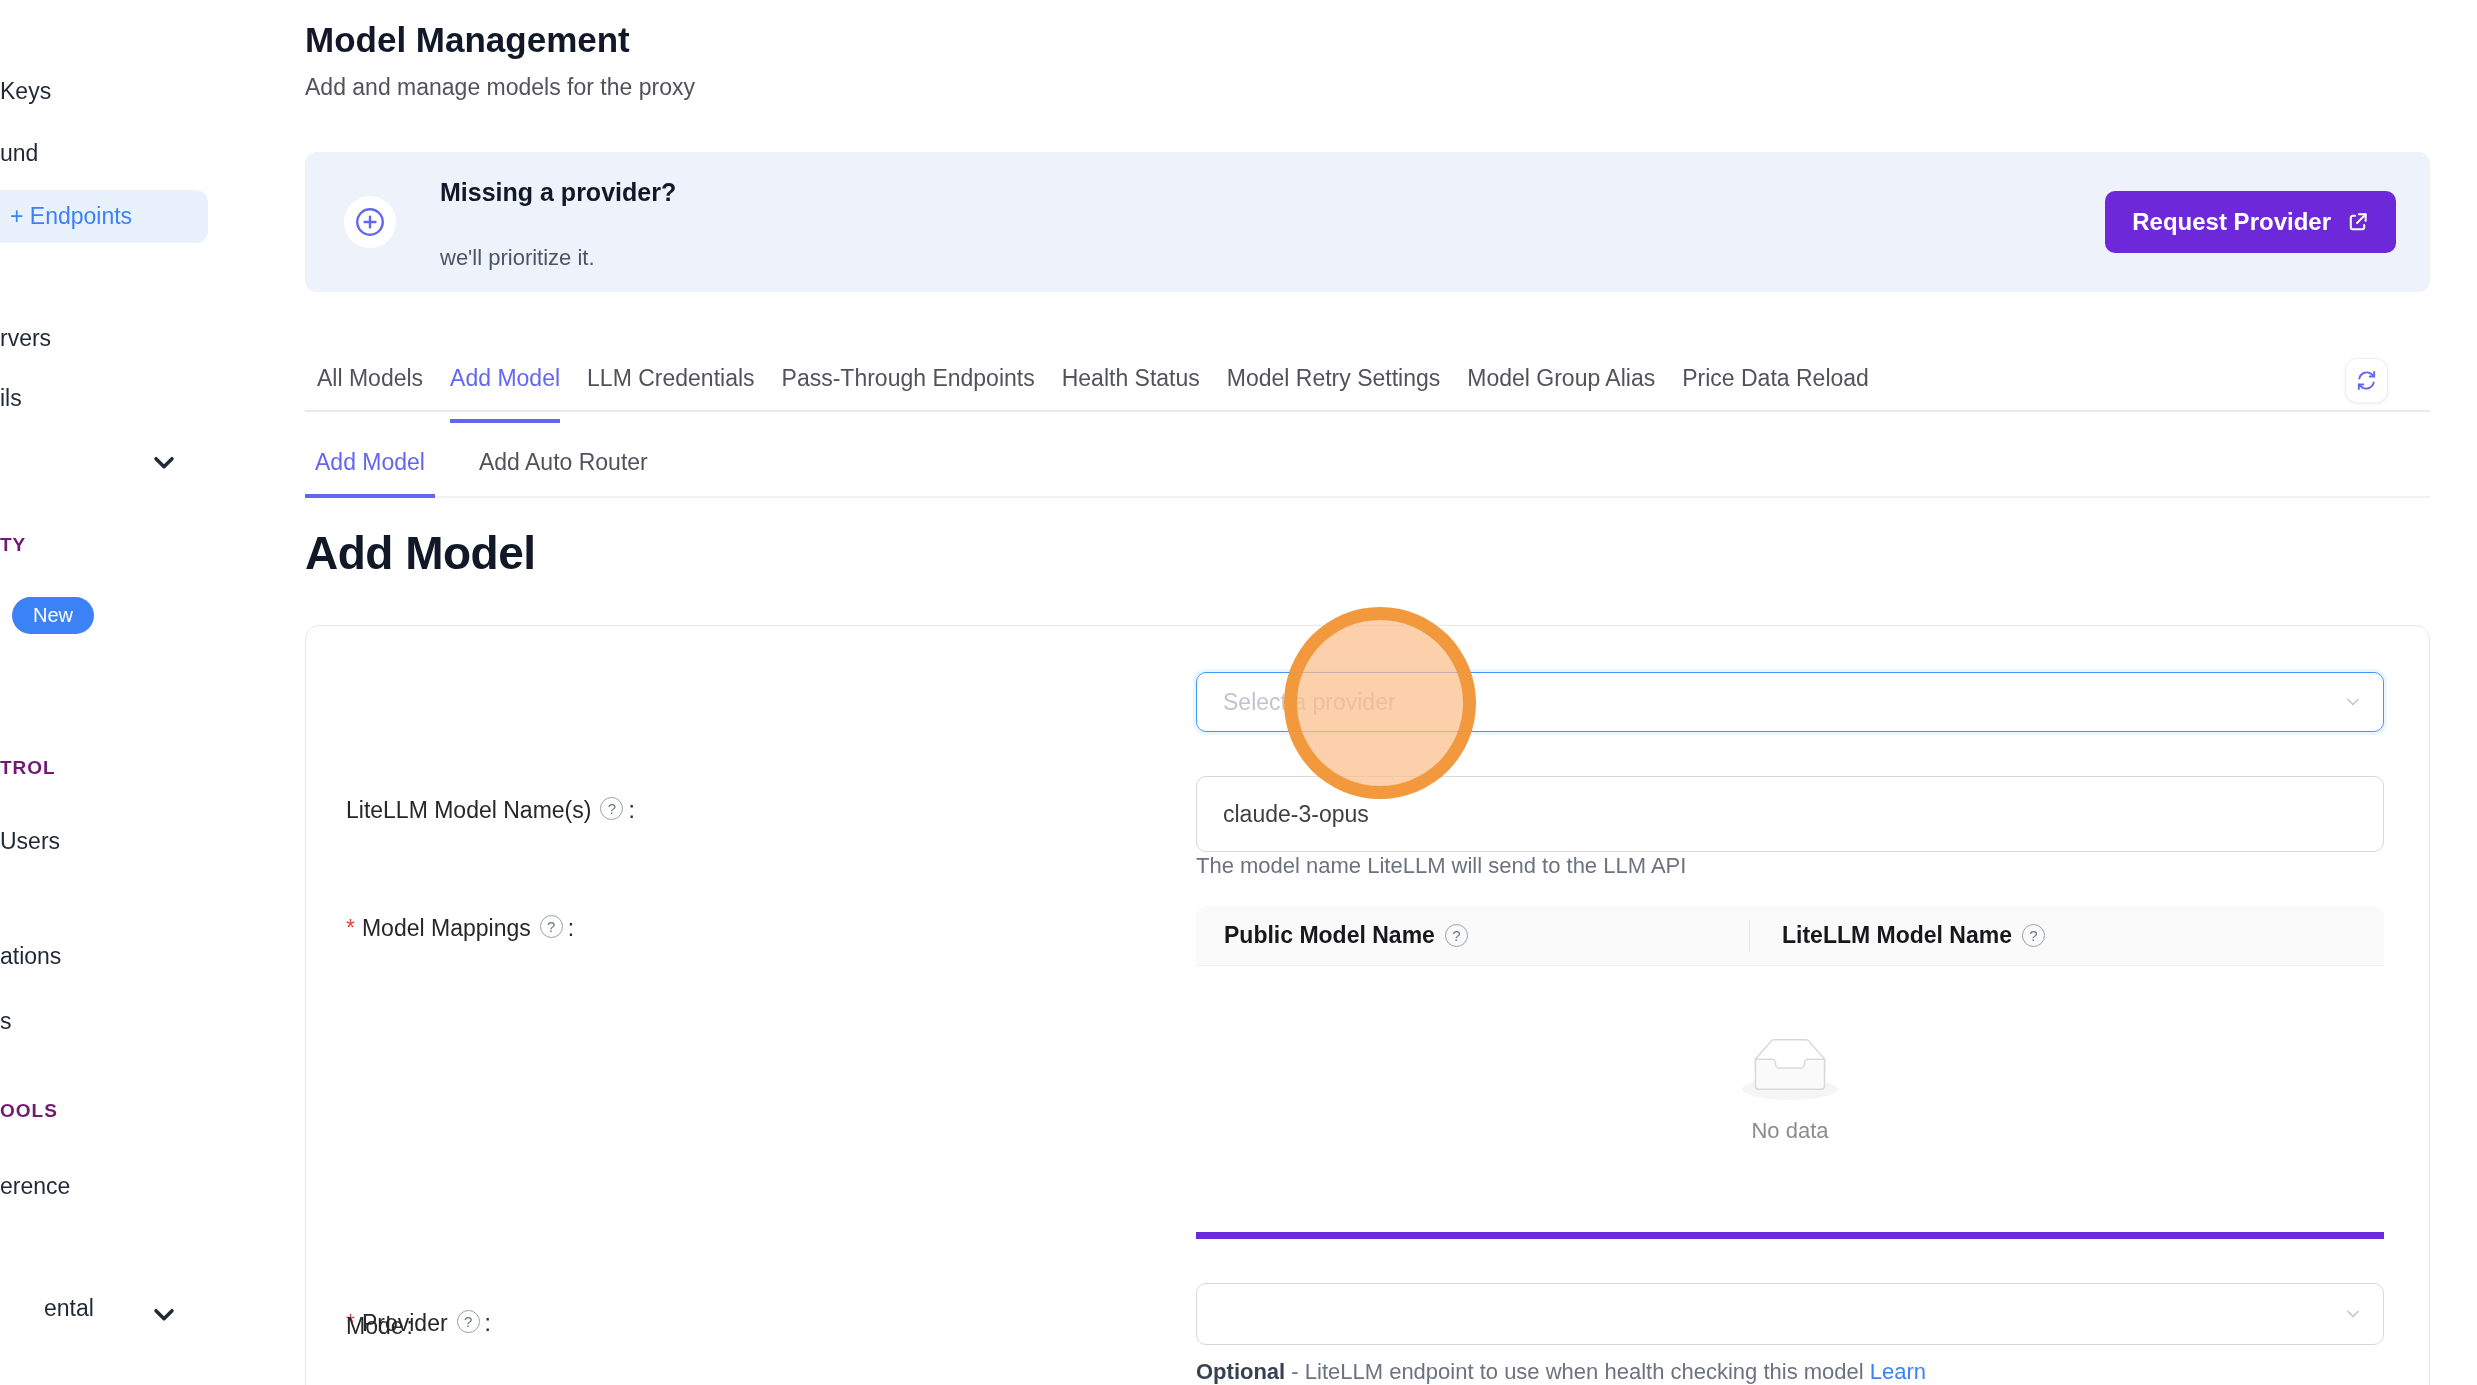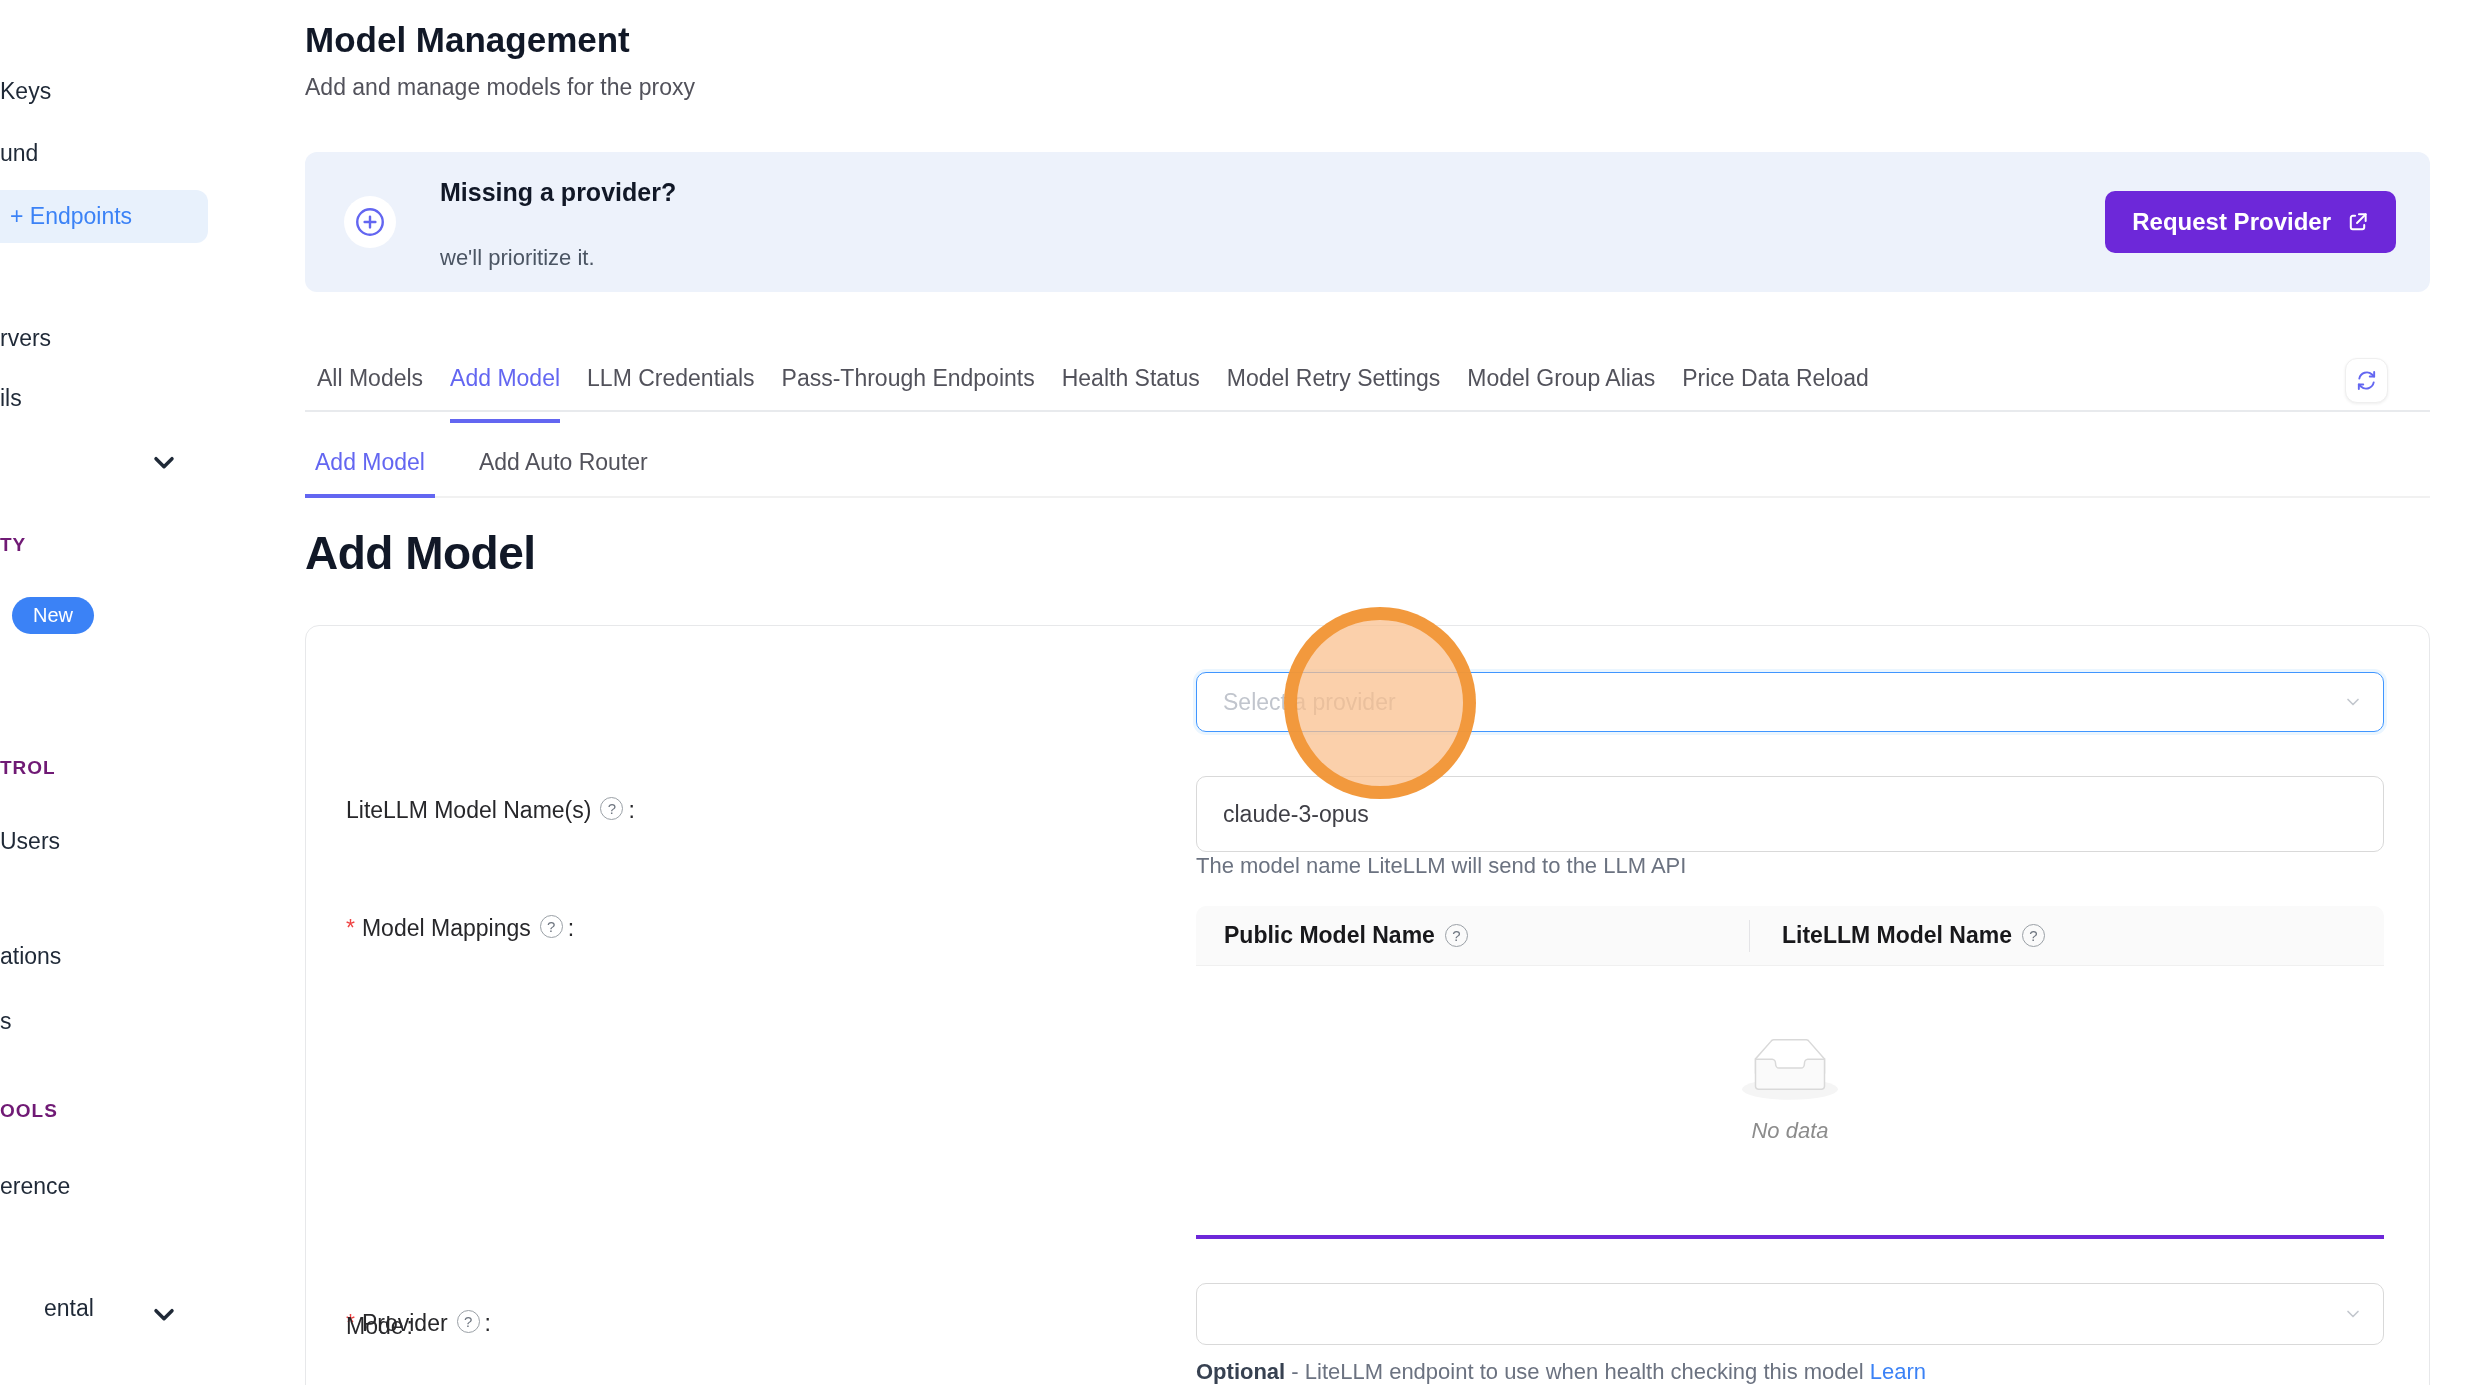--- a/index.html
+++ b/index.html
@@ -56,21 +56,21 @@
   .helper { position: absolute; left: 890px; font-size: 22px; color: #6b7280; white-space: nowrap; }
 
   
   .map-table { position: absolute; left: 890px; top: 280px; width: 1188px; }
   .map-head { height: 60px; background: #fafafa; border-radius: 10px 10px 0 0; border-bottom: 1px solid #f0f0f0; position: relative; display: flex; align-items: center; }
   .map-col { font-size: 23px; font-weight: 700; color: #18181b; display: flex; align-items: center; white-space: nowrap; }
   .map-col .help { margin-left: 10px; }
   .col1 { position: absolute; left: 28px; }
   .col2 { position: absolute; left: 586px; }
   .col-div { position: absolute; left: 553px; top: 14px; width: 1px; height: 32px; background: #e4e4e7; }
-  .map-body { height: 273px; border-bottom: 4px solid #6d28d9; display: flex; flex-direction: column; align-items: center; font-style: italic; }
+  .map-body { height: 273px; border-bottom: 7px solid #6d28d9; display: flex; flex-direction: column; align-items: center; }
   .empty-icon { margin-top: 72px; }
   .no-data { margin-top: 18px; font-size: 22px; color: #8c8c8c; }
 
   .helper2 { position: absolute; left: 890px; top: 733px; font-size: 22px; color: #6b7280; white-space: nowrap; }
   .helper2 .opt { font-weight: 700; color: #374151; }
   .helper2 .learn { color: #3b82f6; cursor: pointer; }
 
   
   .click-ind { position: absolute; left: 1284px; top: 607px; width: 192px; height: 192px; border-radius: 50%; border: 13px solid rgba(241,146,47,0.88); background: rgba(249,190,138,0.72); z-index: 50; pointer-events: none; }
 </style>

